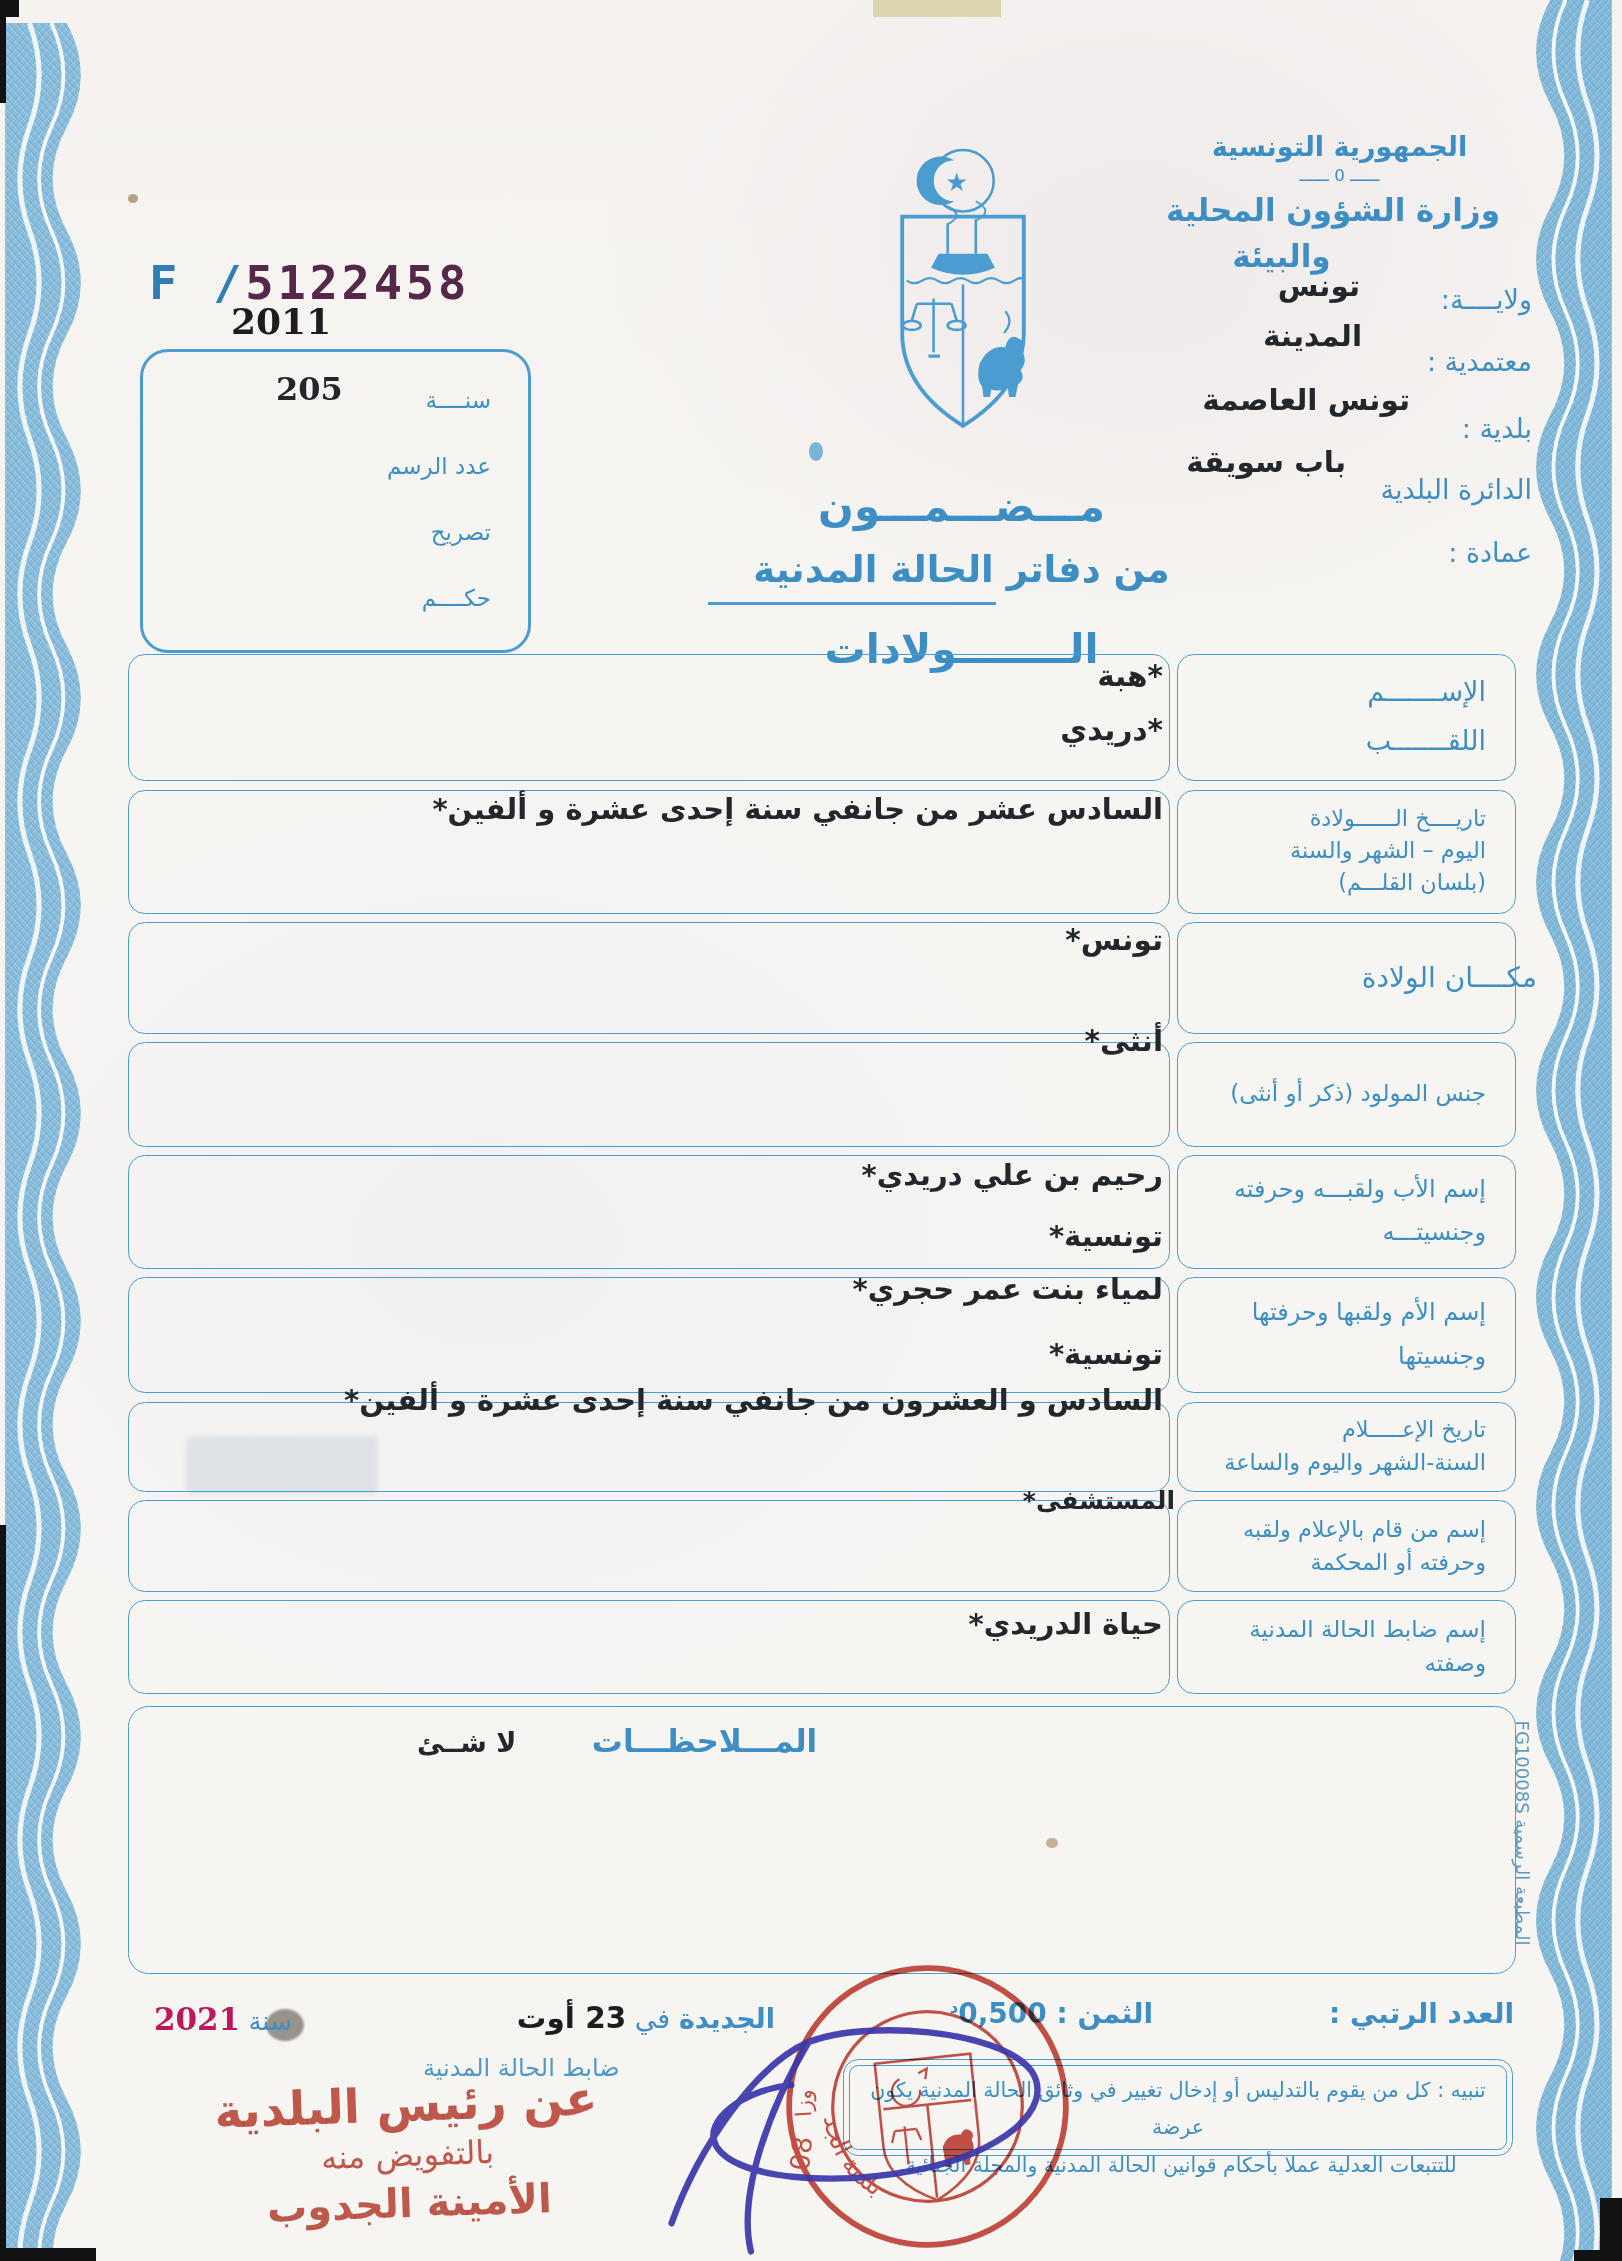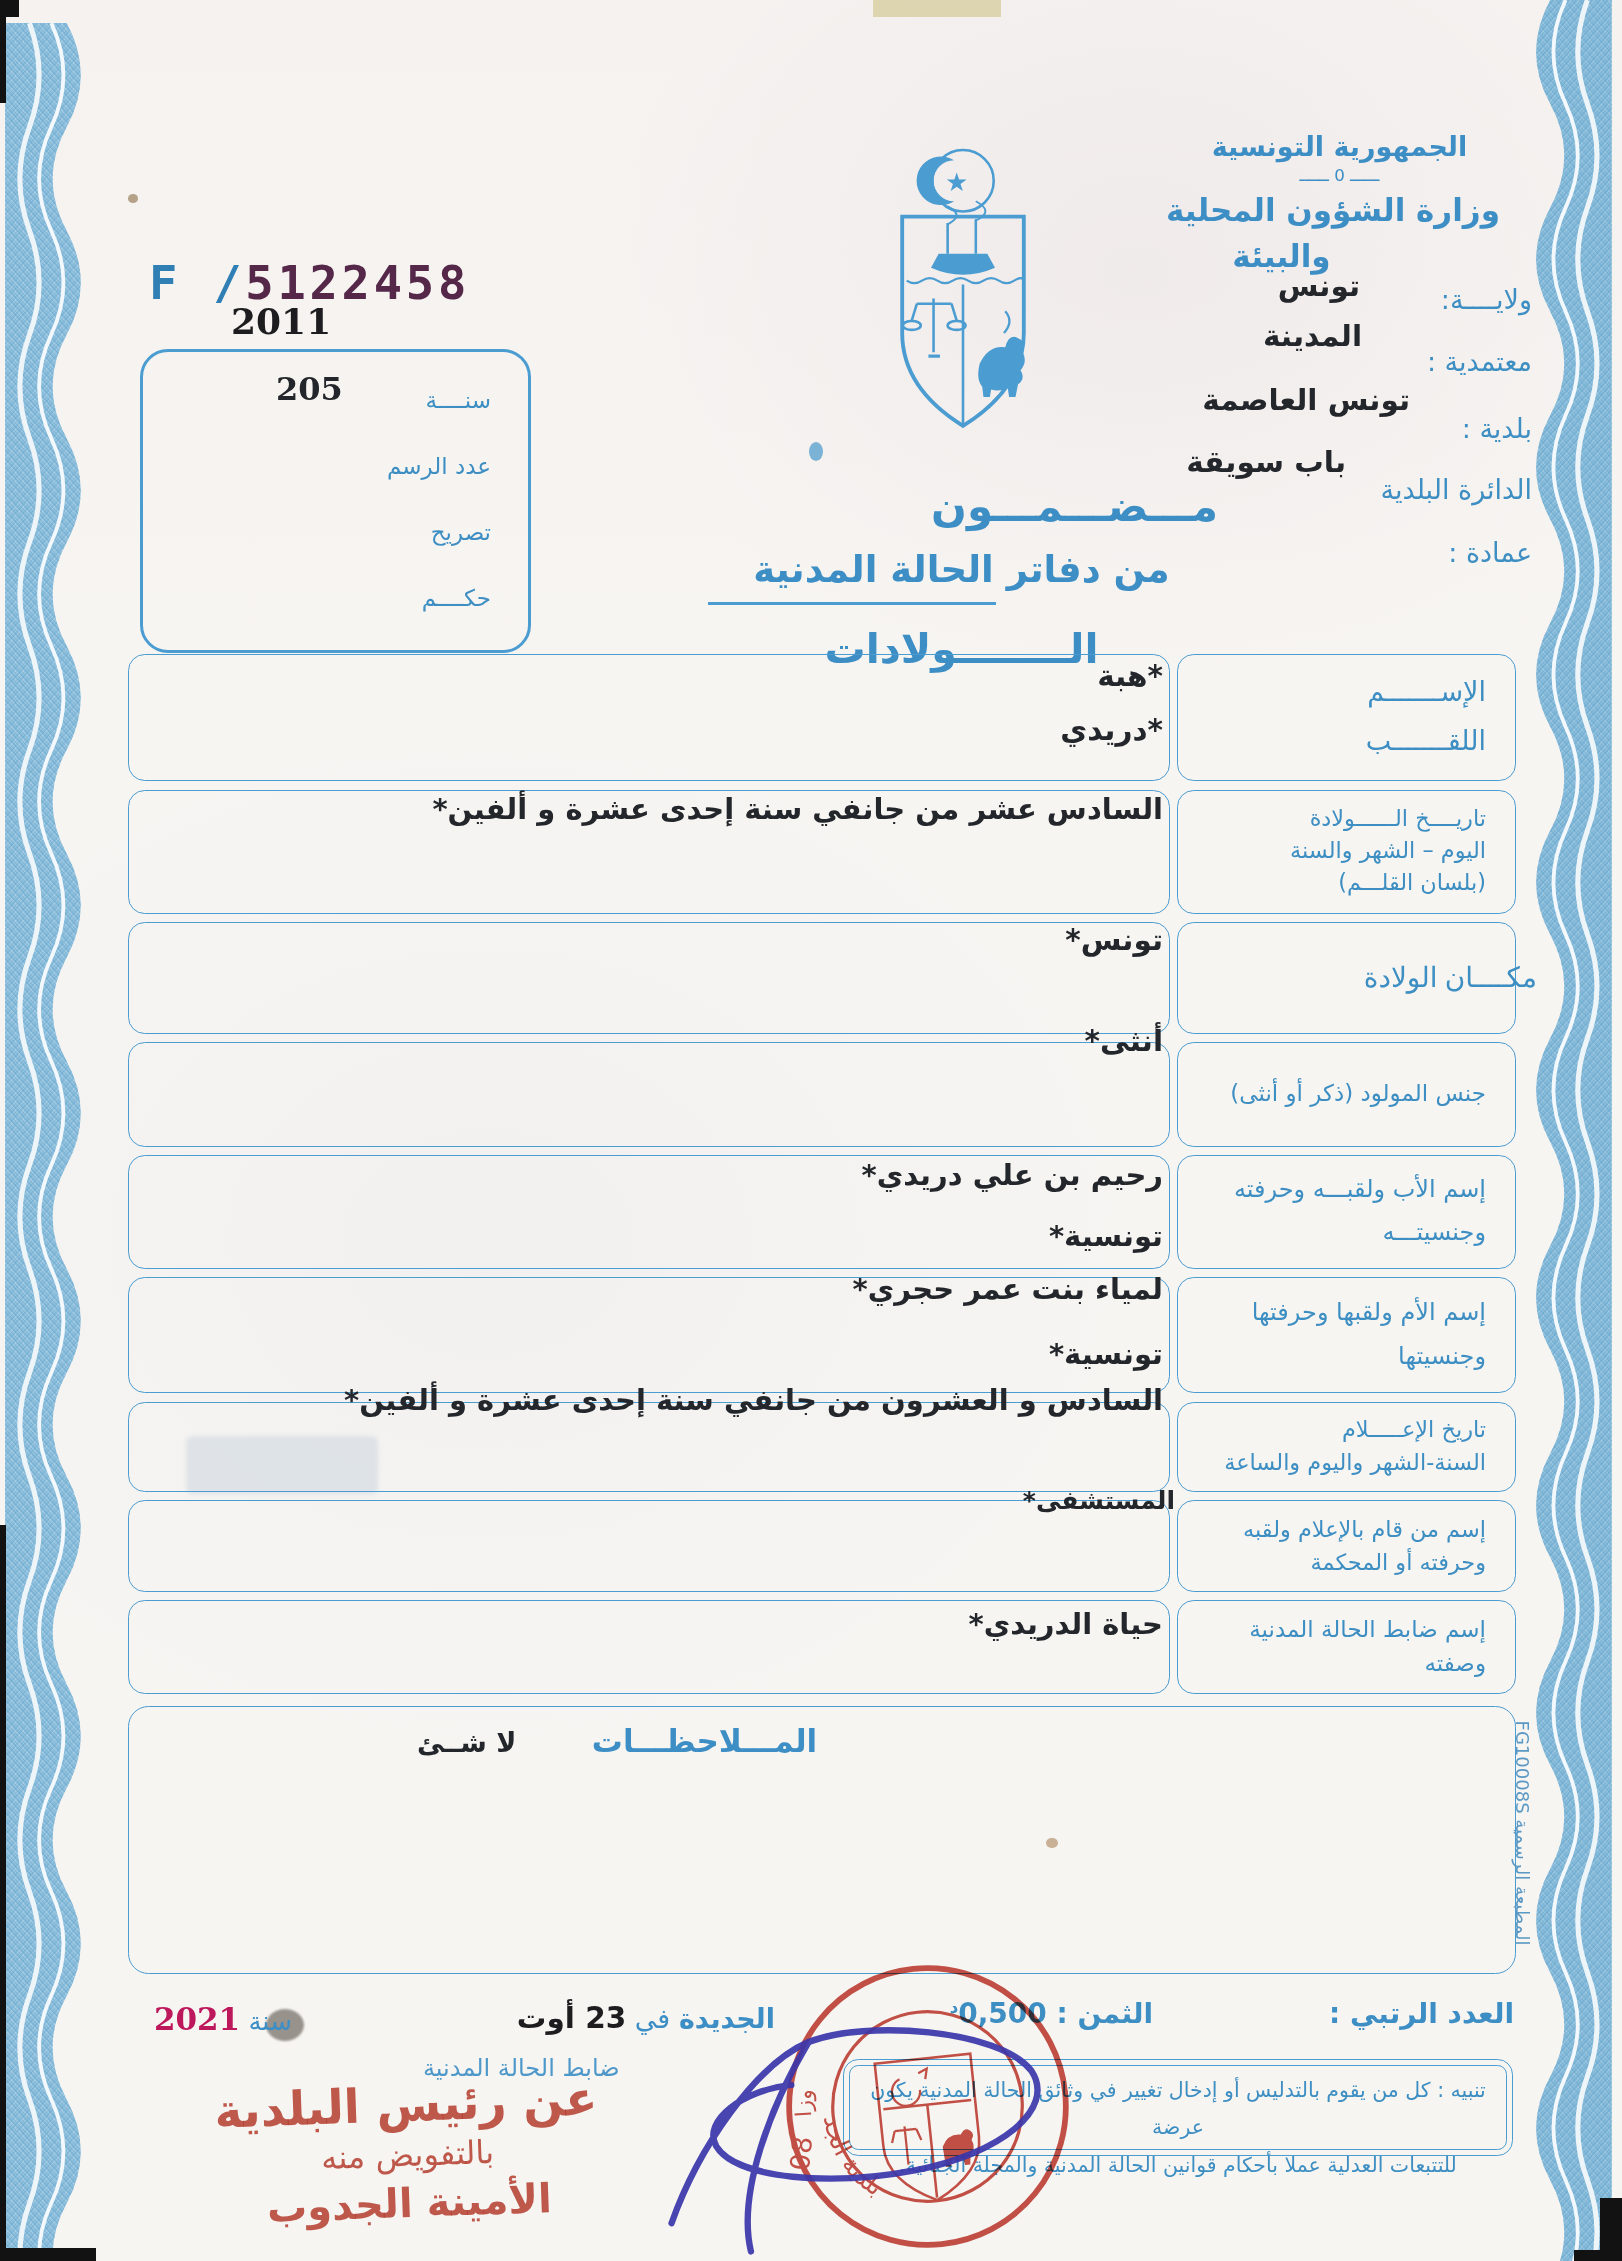--- a/index.html
+++ b/index.html
@@ -118,21 +118,21 @@
       <path d="M150,224 V444" stroke-width="4"></path>
       <path d="M104,246 V330 M78,254 H132 M78,254 l-8,26 M132,254 l8,26" stroke-width="4"></path>
       <ellipse cx="70" cy="288" rx="14" ry="7"></ellipse>
       <ellipse cx="140" cy="288" rx="14" ry="7"></ellipse>
       <path d="M96,336 h18" stroke-width="5"></path>
       <path d="M176,348 q14,-30 40,-26 q6,-22 20,-14 q14,6 6,20 q10,16 -2,30 q8,14 -4,22 l-4,20 h-10 l-2,-14 q-14,6 -26,2 l-2,12 h-10 l-2,-16 q-10,-12 -4,-36" fill="#4b9cd1" stroke="none"></path>
       <path d="M214,300 q16,-18 2,-34" stroke-width="3.5"></path>
     </g>
   </svg>
 
-  <div class="cap blue" style="left:705px;top:482px;width:513px;font-size:42px;font-weight:bold;">مـــضـــمـــون</div>
+  <div class="cap blue" style="left:705px;top:482px;width:513px;text-align:center;font-size:42px;font-weight:bold;">مـــضـــمـــون</div>
   <div class="cap blue" style="left:673px;top:548px;width:577px;text-align:center;font-size:37px;font-weight:bold;">من دفاتر الحالة المدنية</div>
   <div style="position:absolute;left:708px;top:602px;width:288px;height:3.2px;background:#4b9cd1;"></div>
   <div class="cap blue" style="left:673px;top:625px;width:577px;text-align:center;font-size:41px;font-weight:bold;">الــــــــولادات</div>
 
   <div class="box" style="left:128px;top:654px;width:1040px;height:125px;"></div>
   <div class="box" style="left:1177px;top:654px;width:337px;height:125px;"></div>
   <div class="box" style="left:128px;top:790px;width:1040px;height:122px;"></div>
   <div class="box" style="left:1177px;top:790px;width:337px;height:122px;"></div>
   <div class="box" style="left:128px;top:922px;width:1040px;height:110px;"></div>
   <div class="box" style="left:1177px;top:922px;width:337px;height:110px;"></div>
@@ -151,21 +151,21 @@
 
   <div class="lab" style="left:1177px;top:658px;width:337px;height:117px;font-size:27px;">
     <div>الإســـــــم</div>
     <div>اللقـــــــب</div>
   </div>
   <div class="lab" style="left:1177px;top:793px;width:337px;height:114px;font-size:22.4px;">
     <div>تاريــــخ الــــــولادة</div>
     <div>اليوم – الشهر والسنة</div>
     <div>(بلسان القلـــم)</div>
   </div>
-  <div class="lab" style="left:1177px;top:926px;width:388px;height:103px;font-size:28px;font-family:Liberation Serif, serif;">
+  <div class="lab" style="left:1177px;top:926px;width:388px;height:103px;font-size:28px;">
     <div>مكــــان الولادة</div>
   </div>
   <div class="lab" style="left:1177px;top:1046px;width:337px;height:95px;font-size:23px;">
     <div>جنس المولود (ذكر أو أنثى)</div>
   </div>
   <div class="lab" style="left:1177px;top:1159px;width:337px;height:104px;font-size:24px;">
     <div>إسم الأب ولقبـــه وحرفته</div>
     <div>وجنسيتـــه</div>
   </div>
   <div class="lab" style="left:1177px;top:1281px;width:337px;height:106px;font-size:24px;">

